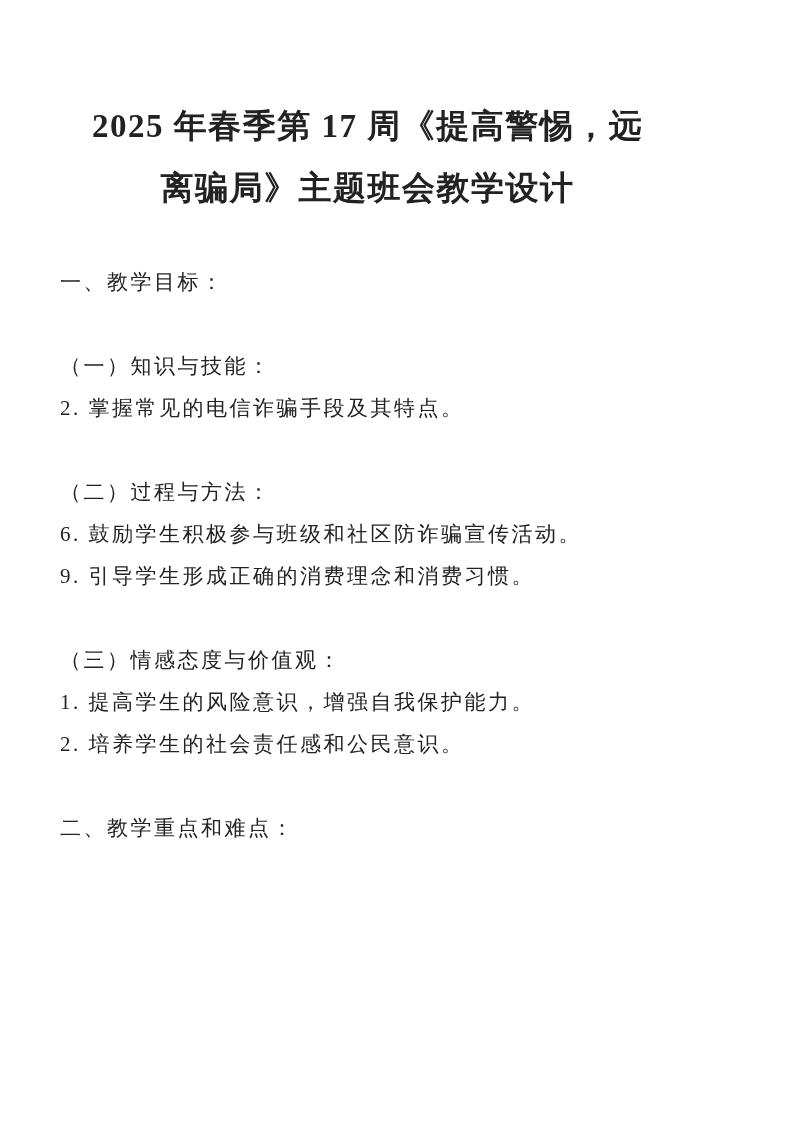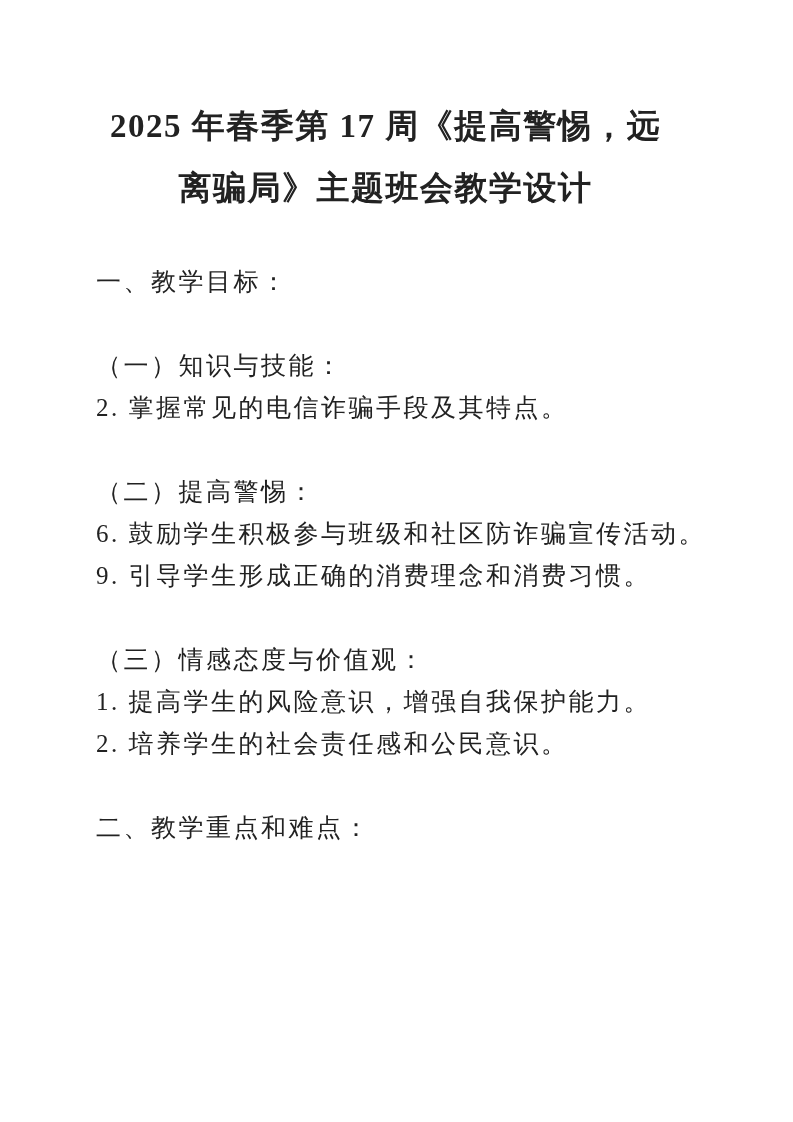--- a/index.html
+++ b/index.html
@@ -7,21 +7,21 @@
     padding: 0;
     background: #ffffff;
   }
   .page {
     position: relative;
     width: 793px;
     height: 928px;
     margin: 0 auto;
     background: #ffffff;
     box-sizing: border-box;
-    padding: 95px 118px 0 96px;
+    padding: 95px 118px 0 60px;
     overflow: hidden;
     font-family: "Liberation Serif", "DejaVu Serif", serif;
     color: #222222;
   }
   .doc-title {
     margin: 0;
     padding: 0;
     font-size: 33px;
     font-weight: bold;
     line-height: 62px;
@@ -30,21 +30,21 @@
   }
   .doc-title .title-line {
     display: block;
     white-space: nowrap;
   }
   .doc-body {
     margin: 0;
     padding: 0;
   }
   .doc-line {
-    font-size: 25px;
+    font-size: 21px;
     line-height: 42px;
     letter-spacing: 2.5px;
     white-space: pre;
     overflow: visible;
   }
   .doc-line.blank {
     
   }
 </style>
 </head>
@@ -55,21 +55,21 @@
     <span class="title-line">2025 年春季第 17 周《提高警惕，远</span>
     <span class="title-line">离骗局》主题班会教学设计</span>
   </h1>
   <div class="doc-body" id="doc-body">
       <div class="doc-line blank">&nbsp;</div>
       <div class="doc-line">一、教学目标：</div>
       <div class="doc-line blank">&nbsp;</div>
       <div class="doc-line">（一）知识与技能：</div>
       <div class="doc-line">2. 掌握常见的电信诈骗手段及其特点。</div>
       <div class="doc-line blank">&nbsp;</div>
-      <div class="doc-line">（二）提高警惕：</div>
+      <div class="doc-line">（二）过程与方法：</div>
       <div class="doc-line">6. 鼓励学生积极参与班级和社区防诈骗宣传活动。</div>
       <div class="doc-line">9. 引导学生形成正确的消费理念和消费习惯。</div>
       <div class="doc-line blank">&nbsp;</div>
       <div class="doc-line">（三）情感态度与价值观：</div>
       <div class="doc-line">1. 提高学生的风险意识，增强自我保护能力。</div>
       <div class="doc-line">2. 培养学生的社会责任感和公民意识。</div>
       <div class="doc-line blank">&nbsp;</div>
       <div class="doc-line">二、教学重点和难点：</div>
     </div>
 </div>

